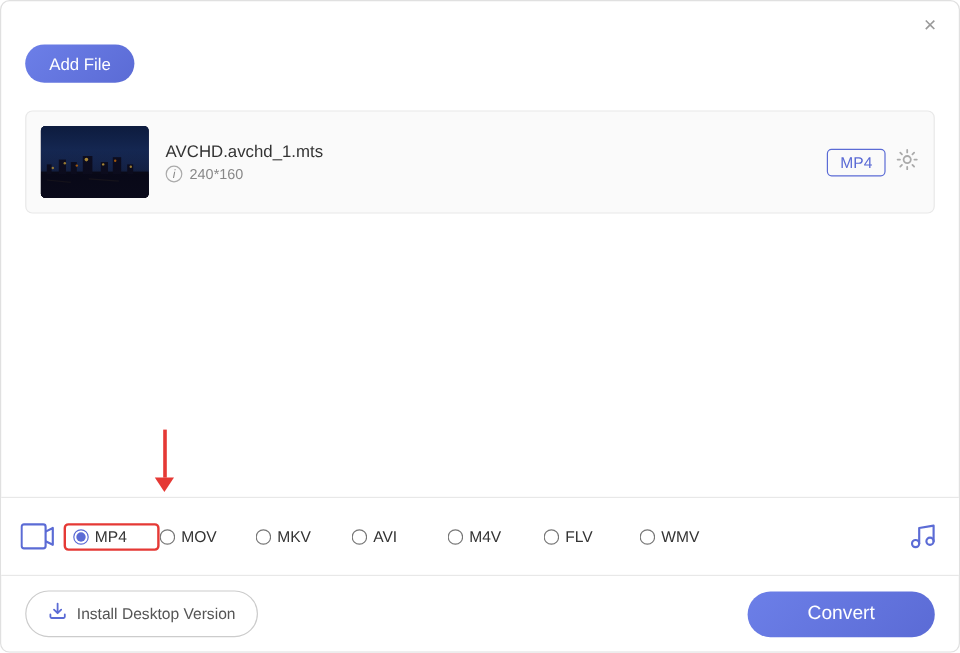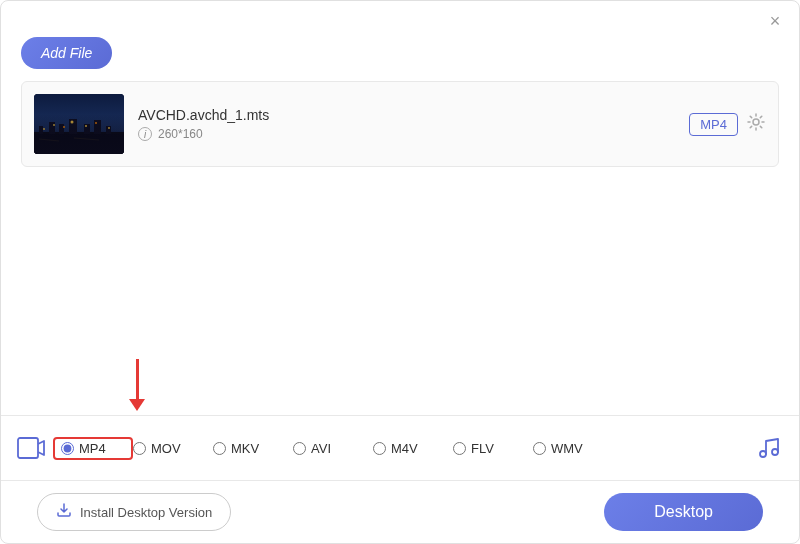--- a/index.html
+++ b/index.html
@@ -47,25 +47,24 @@
 
     .add-file-btn {
       background: linear-gradient(135deg, #6c7fe8, #5b6bd5);
       color: #fff;
       border: none;
       border-radius: 20px;
       padding: 8px 20px;
       font-size: 14px;
       cursor: pointer;
       font-weight: 500;
-      font-style: italic;
     }
 
     .file-list {
-      margin: 0 20px;
+      margin: 11px 20px;
       border: 1px solid #e8e8e8;
       border-radius: 6px;
       background: #fafafa;
       padding: 12px;
       display: flex;
       align-items: center;
       gap: 14px;
     }
 
     .file-thumb {
@@ -245,21 +244,21 @@
       justify-content: center;
       flex-shrink: 0;
       color: #5b6bd5;
     }
 
     
     .bottom-bar {
       display: flex;
       align-items: center;
       justify-content: space-between;
-      padding: 12px 36px;
+      padding: 12px 20px;
     }
 
     .install-btn {
       display: flex;
       align-items: center;
       gap: 8px;
       border: 1.5px solid #ccc;
       border-radius: 20px;
       padding: 8px 18px;
       font-size: 13px;
@@ -332,21 +331,21 @@
           <line x1="5" y1="45" x2="25" y2="47" stroke="#ffcc4422" stroke-width="1"></line>
           <line x1="40" y1="44" x2="65" y2="46" stroke="#ffcc4422" stroke-width="1"></line>
         </svg>
       </div>
     </div>
 
     <div class="file-info">
       <div class="file-name">AVCHD.avchd_1.mts</div>
       <div class="file-meta">
         <span class="info-icon">i</span>
-        <span>260*160</span>
+        <span>240*160</span>
       </div>
     </div>
 
     <div class="file-actions">
       <div class="format-badge">MP4</div>
       <div class="settings-btn">
         <svg width="20" height="20" viewBox="0 0 20 20" fill="none" xmlns="http://www.w3.org/2000/svg">
           <circle cx="10" cy="10" r="3" stroke="#aaa" stroke-width="1.5"></circle>
           <path d="M10 2v2M10 16v2M2 10h2M16 10h2M4.22 4.22l1.42 1.42M14.36 14.36l1.42 1.42M4.22 15.78l1.42-1.42M14.36 5.64l1.42-1.42" stroke="#aaa" stroke-width="1.5" stroke-linecap="round"></path>
         </svg>
@@ -412,16 +411,16 @@
   <div class="bottom-bar">
     <button class="install-btn">
       <span class="download-icon">
         <svg width="16" height="16" viewBox="0 0 16 16" fill="none" xmlns="http://www.w3.org/2000/svg">
           <path d="M8 2v8M5 7l3 3 3-3" stroke="#5b6bd5" stroke-width="1.5" stroke-linecap="round" stroke-linejoin="round"></path>
           <path d="M2 11v2a1 1 0 001 1h10a1 1 0 001-1v-2" stroke="#5b6bd5" stroke-width="1.5" stroke-linecap="round"></path>
         </svg>
       </span>
       <span>Install Desktop Version</span>
     </button>
-    <button class="convert-btn">Desktop</button>
+    <button class="convert-btn">Convert</button>
   </div>
 
 </div>
 
 </body></html>

